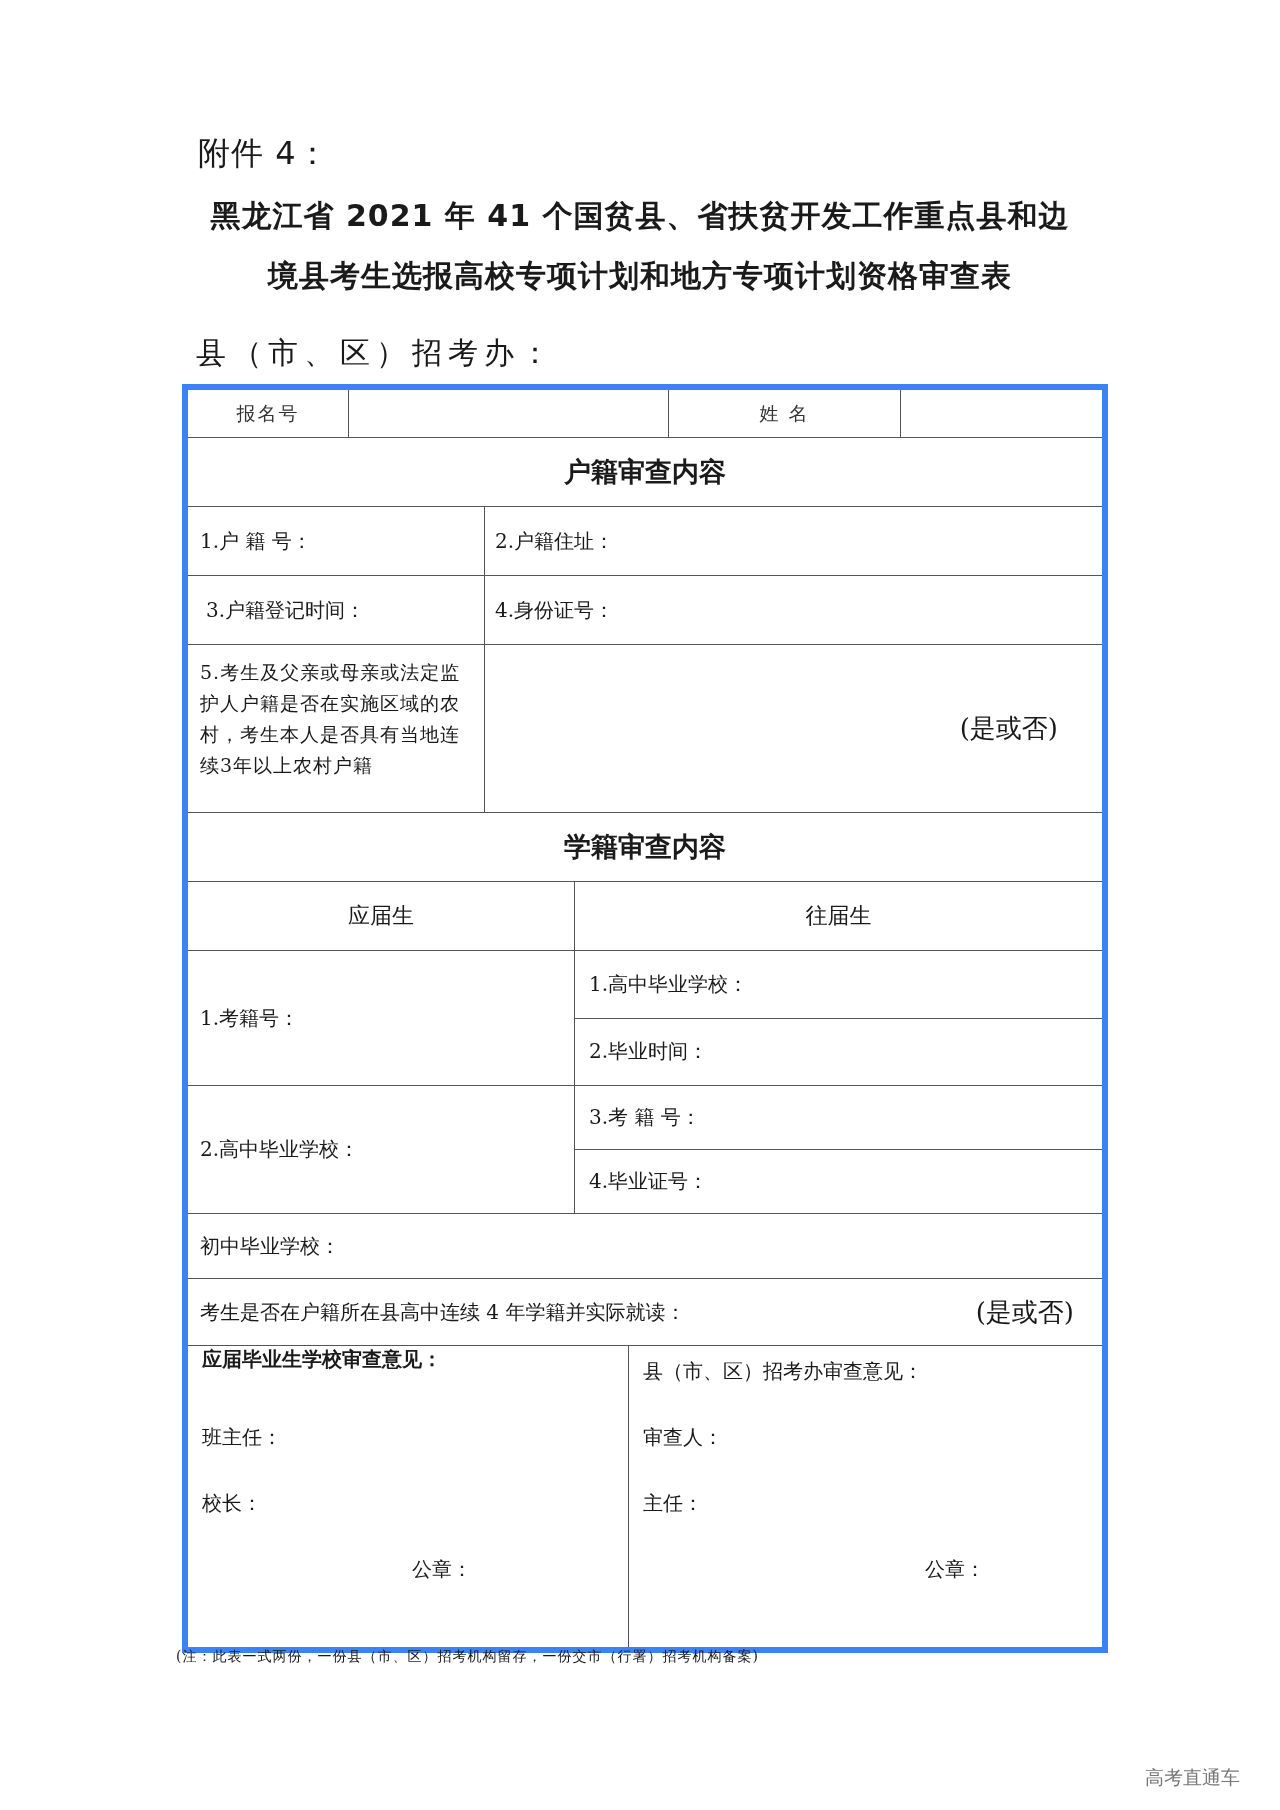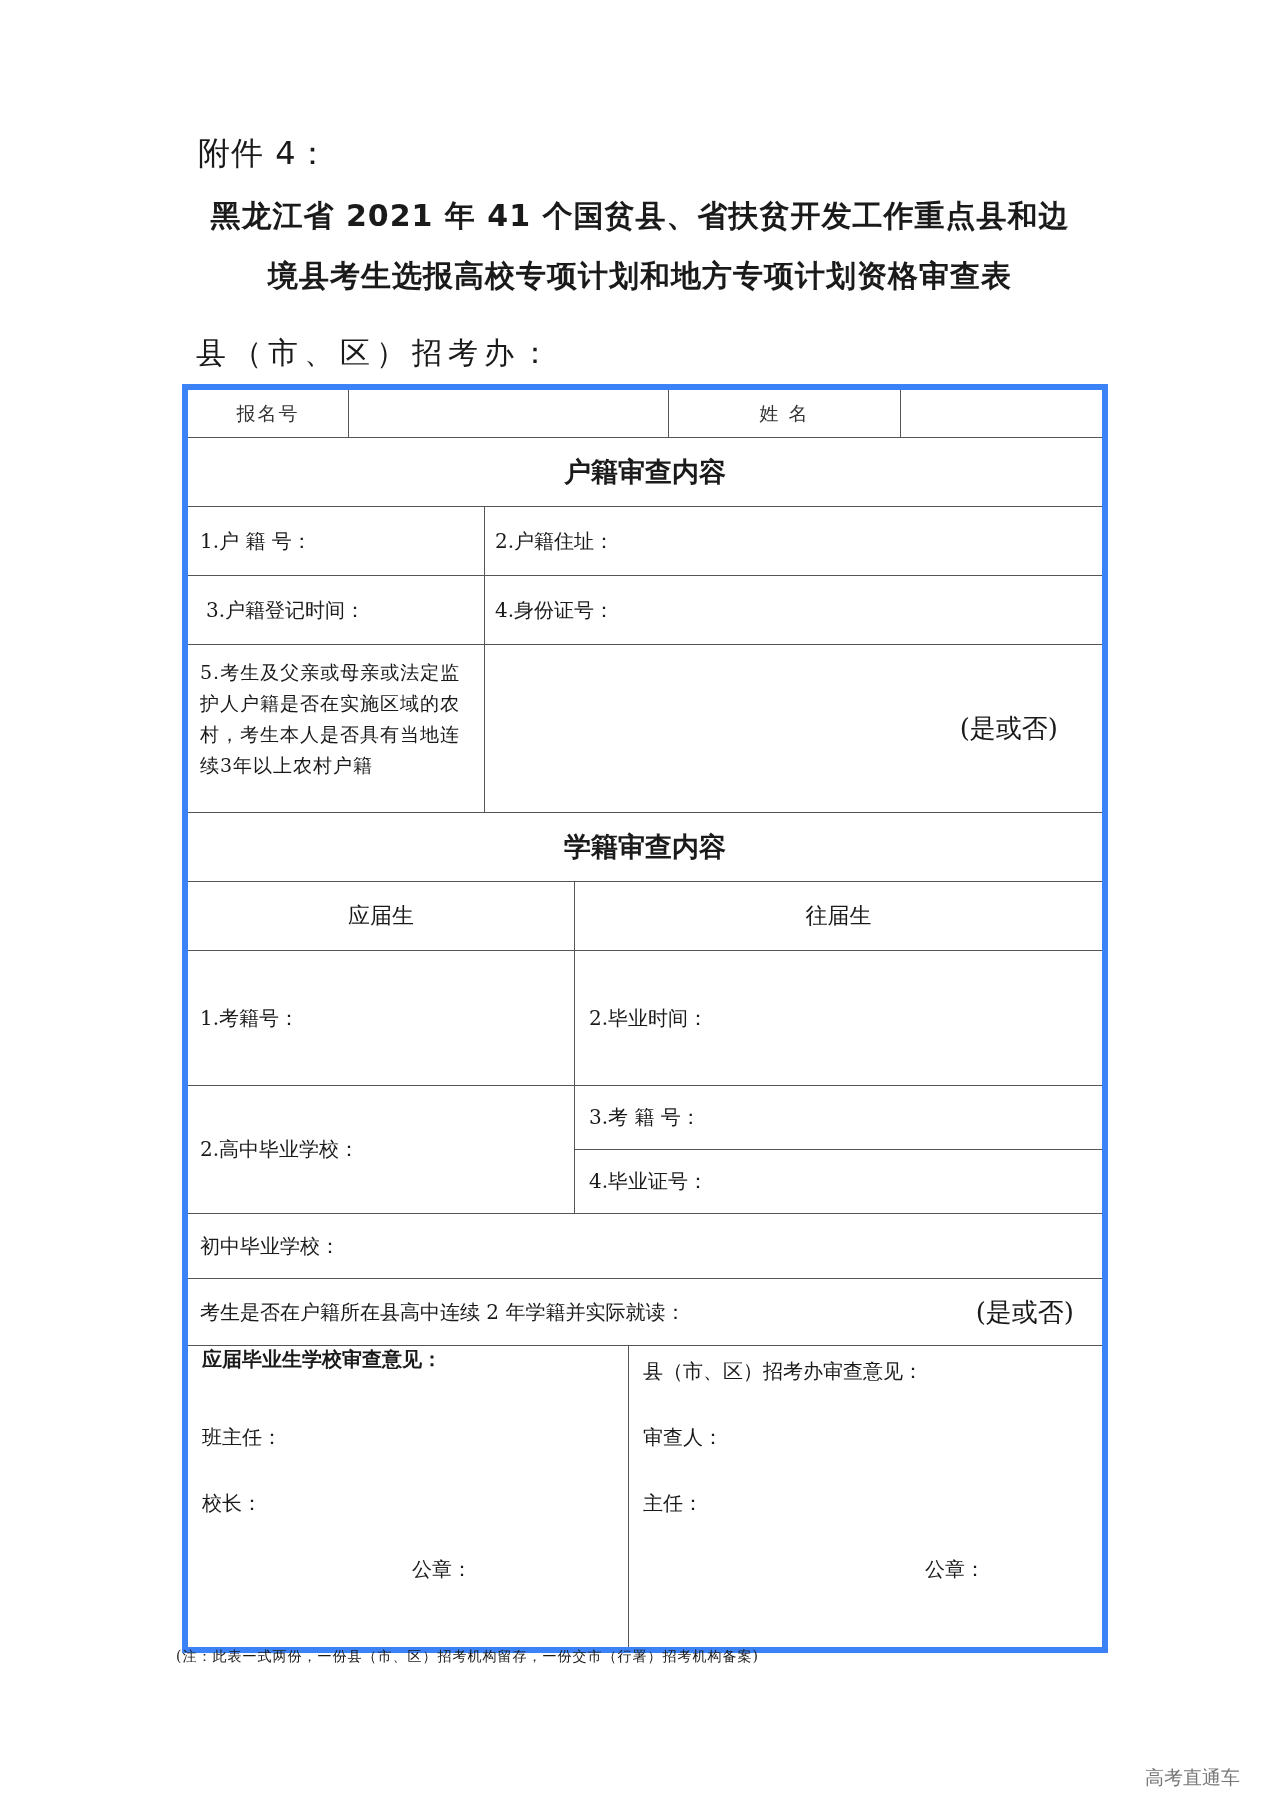--- a/index.html
+++ b/index.html
@@ -71,36 +71,37 @@
   <div class="row" style="height:69px;text-align:center;">
     <div class="cell sec-head" style="flex:1;">学籍审查内容</div>
   </div>
   <div class="row" style="height:69px;">
     <div class="cell col-head" style="width:386px;">应届生</div>
     <div class="cell bl col-head" style="flex:1;">往届生</div>
   </div>
   <div class="row" style="height:135px;">
     <div class="cell pad" style="width:386px; padding-left:12px;">1.考籍号：</div>
     <div class="cell bl stack" style="flex:1; align-items:stretch;">
+      <div class="sub">1.高中毕业学校：</div>
       <div class="sub">2.毕业时间：</div>
     </div>
   </div>
   <div class="row" style="height:128px;">
     <div class="cell pad" style="width:386px; padding-left:12px;">2.高中毕业学校：</div>
     <div class="cell bl stack" style="flex:1; align-items:stretch;">
       <div class="sub">3.考  籍  号：</div>
       <div class="sub">4.毕业证号：</div>
     </div>
   </div>
   <div class="row" style="height:65px;">
     <div class="cell" style="flex:1; padding-left:12px;">初中毕业学校：</div>
   </div>
   <div class="row" style="height:67px;">
     <div class="cell" style="flex:1; padding-left:12px; justify-content:space-between; padding-right:28px;">
-      <span>考生是否在户籍所在县高中连续 2 年学籍并实际就读：</span>
+      <span>考生是否在户籍所在县高中连续 4 年学籍并实际就读：</span>
       <span class="yesno">(是或否)</span>
     </div>
   </div>
 
   <div class="row" style="height:302px;">
     <div class="cell opinion" style="width:440px;">
       <span class="ln" style="top:0;font-weight:bold;">应届毕业生学校审查意见：</span>
       <span class="ln" style="top:78px;">班主任：</span>
       <span class="ln" style="top:144px;">校长：</span>
       <span class="ln" style="top:210px; left:224px;">公章：</span>

